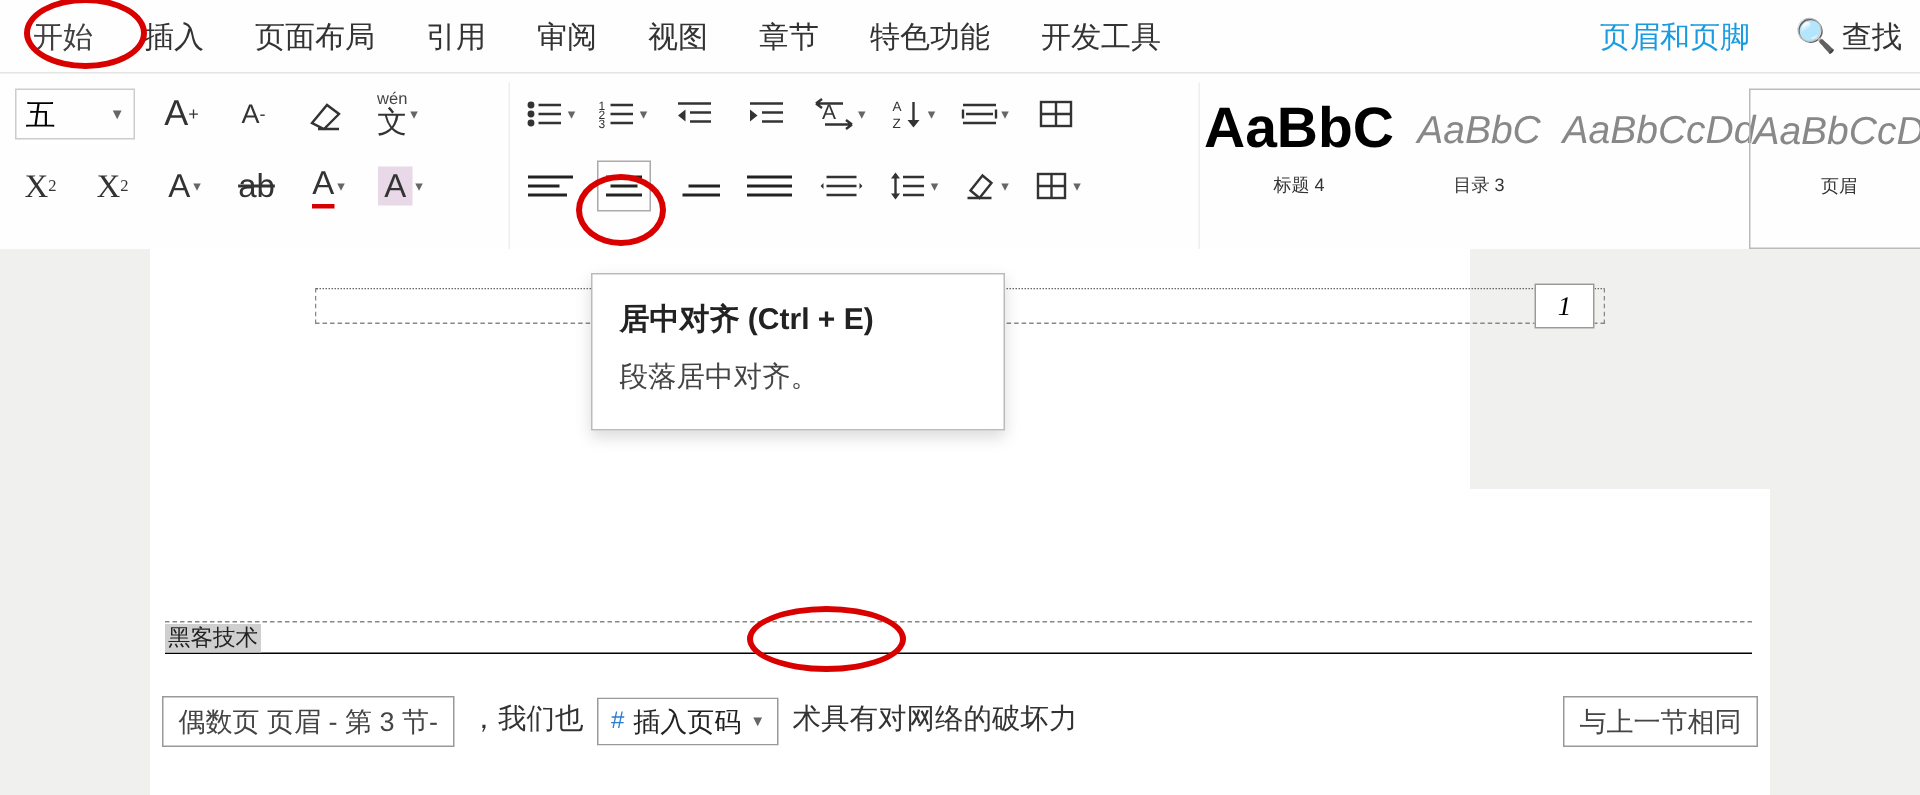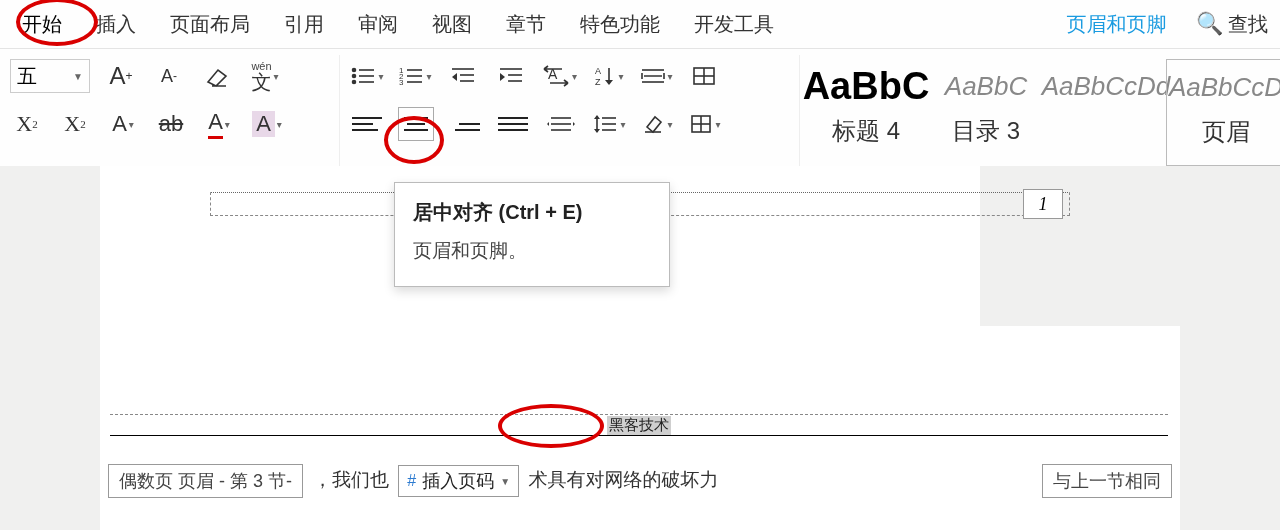--- a/index.html
+++ b/index.html
@@ -21,21 +21,21 @@
     gap: 6px;
     background: #fefefe;
   }
   .tab {
     padding: 6px 14px;
     font-size: 20px;
     color: #333;
     cursor: pointer;
     position: relative;
   }
-  .tab.active { color: #000000; }
+  .tab.active { color: #404040; }
   .tab.header-footer { color: #1a9be0; margin-left: auto; margin-right: 10px;}
   .search-btn {
     display: flex;
     align-items: center;
     font-size: 20px;
     color: #333;
     gap: 4px;
     padding-right: 4px;
   }
   .search-btn .mag { font-size: 22px; }
@@ -148,21 +148,21 @@
   }
   .style-item {
     width: 120px;
     text-align: center;
     padding: 4px 2px;
     cursor: pointer;
   }
   .style-item .preview { font-size: 26px; height: 46px; display:flex; align-items:center; justify-content:center;}
   .style-item .preview.bold { font-weight: 700; font-size: 38px; color:#000;}
   .style-item .preview.gray { color: #888; font-style: italic;}
-  .style-item .label { font-size: 24px; color: #333; margin-top: 6px;}
+  .style-item .label { font-size: 12px; color: #333; margin-top: 6px;}
   .style-item.sel { border: 1px solid #bbb; }
 
   
   .tooltip {
     position: absolute;
     left: 394px; top: 182px;
     width: 276px;
     background: #fff;
     border: 1px solid #bbb;
     box-shadow: 0 4px 10px rgba(0,0,0,.15);
@@ -211,21 +211,21 @@
     width: 1080px; height: 300px;
     background: #fff;
   }
   .hdr2-dashed {
     position: absolute;
     left: 10px; top: 88px;
     width: 1058px;
     border-top: 1.5px dashed #888;
     border-bottom: 1px solid #000;
     height: 22px;
-    display:flex; align-items:center; justify-content:center;
+    display:flex; align-items:center; 
   }
   .hdr2-text {
     background: #cfcfcf;
     font-size: 15px;
     padding: 0 2px;
     color: #222;
   }
   .circle-hdr {
     position: absolute;
     left: 498px; top: 238px;
@@ -504,21 +504,21 @@
       <div class="preview gray">AaBbCcD</div>
       <div class="label">页眉</div>
     </div>
   </div>
 </div>
 
 <div class="circle-center"></div>
 
 <div class="tooltip">
   <div class="tt-title">居中对齐  (Ctrl + E)</div>
-  <div class="tt-body">页眉和页脚。</div>
+  <div class="tt-body">段落居中对齐。</div>
 </div>
 
 <div class="doc-area">
 
   <div class="page1">
     <div class="hdr-dotted">
       <div class="pnum-box">1</div>
     </div>
   </div>
 

